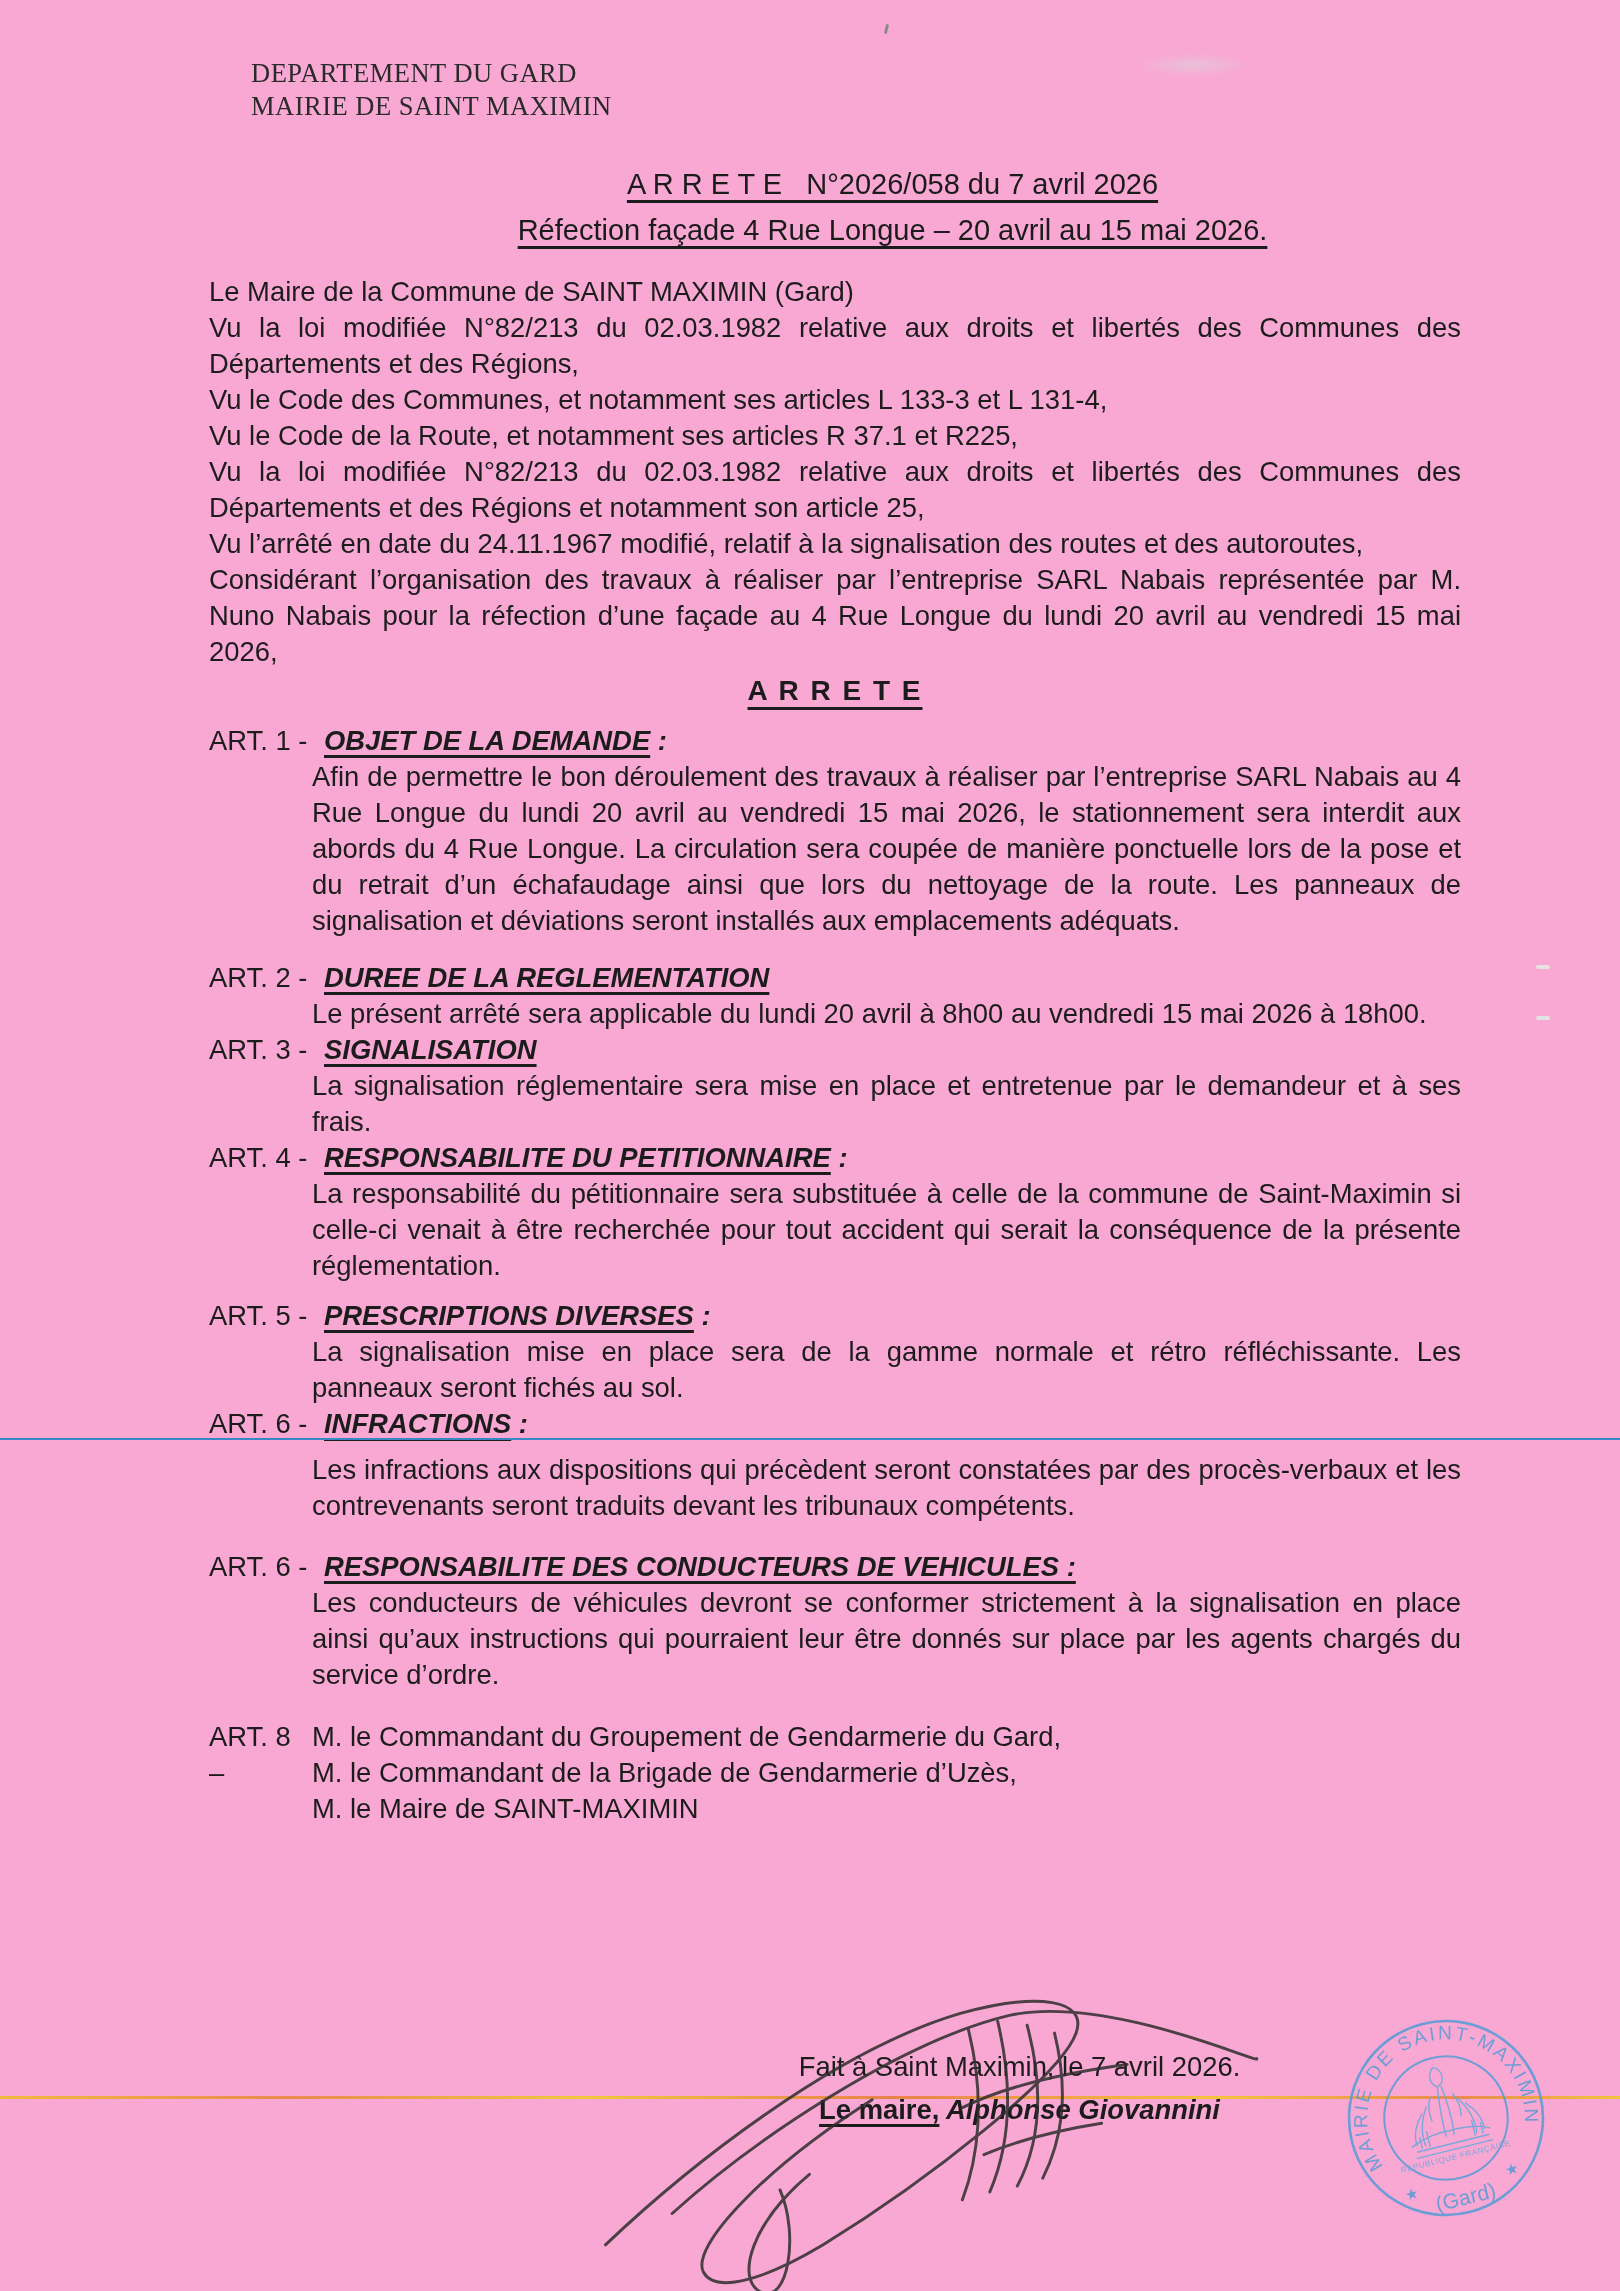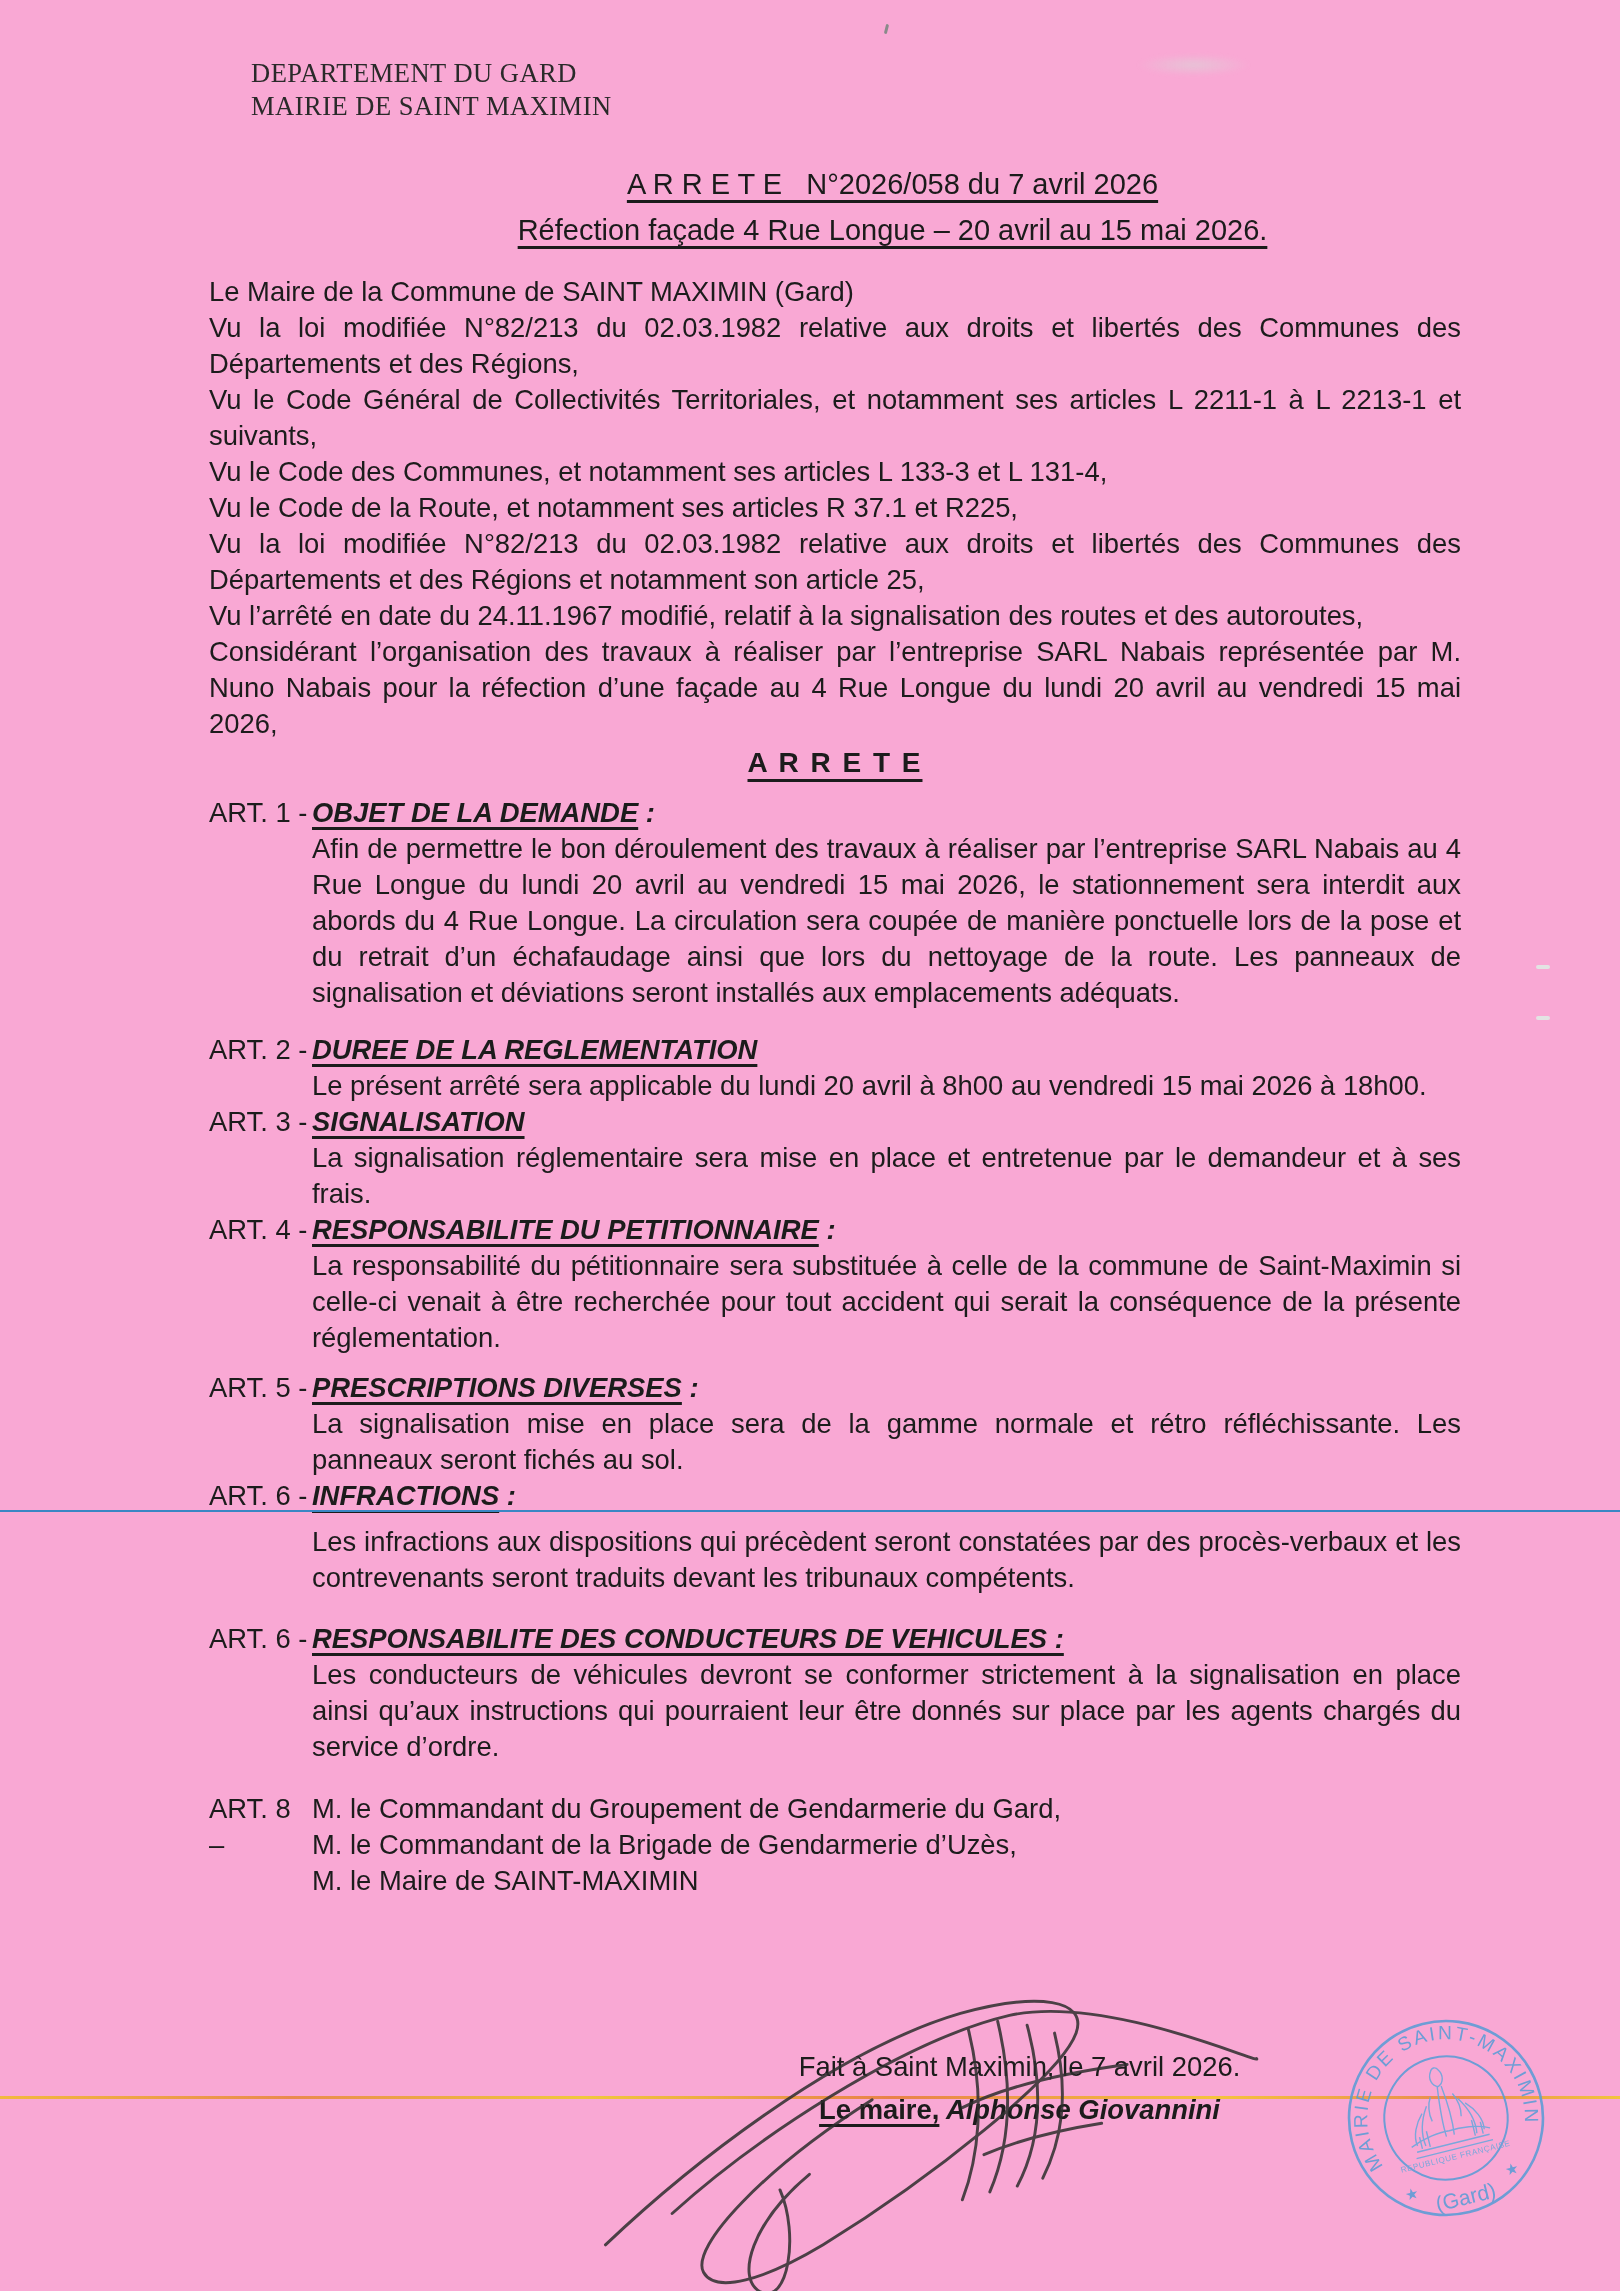--- a/index.html
+++ b/index.html
@@ -18,21 +18,21 @@
   .clause{text-align:justify;margin:0;}
   .arrete-heading{text-align:center;font-weight:bold;font-size:28px;letter-spacing:2px;
                   margin:2.9px 0 12.7px 0;}
   .arrete-heading .u{text-decoration:underline;text-decoration-thickness:2.5px;text-underline-offset:6.9px;white-space:pre;}
   .article{display:flex;position:relative;margin-top:0;}
   .article.gap-s{margin-top:13.7px;}
   .article.gap-m{margin-top:21.6px;}
   .article.gap-l{margin-top:25.5px;}
   .art-label{width:103px;flex:0 0 103px;}
   .art-body{flex:1;}
-  .art-heading{font-weight:bold;font-style:italic;}
+  .art-heading{font-weight:bold;font-style:italic;margin-left:12px;}
   .art-heading .u{text-decoration:underline;text-decoration-thickness:2.5px;text-underline-offset:4.9px;}
   .art-text{text-align:justify;}
   .art-lines div{text-align:left;}
   
   .blue-line{position:absolute;left:-209px;width:1620px;height:2px;background:#3a86c4;top:32px;}
   .orange-line{position:absolute;left:0;top:51px;width:1620px;height:2.9px;z-index:1;
     background:linear-gradient(90deg,#f2b93e,#e98a4f 18%,#f0c83c 36%,#e8824a 55%,#f5c33d 75%,#e98a4f 90%,#f2c43e);}
   
   .closing{position:absolute;left:0;top:2045px;width:1620px;z-index:2;}
   .closing-text{margin-left:745px;width:549px;text-align:center;font-size:27.4px;line-height:43px;}
@@ -66,21 +66,20 @@
   </div>
 
   <div class="title-block">
     <div class="title-line"><span class="u">A R R E T E   N°2026/058 du 7 avril 2026</span></div>
     <div class="title-line"><span class="u">Réfection façade 4 Rue Longue – 20 avril au 15 mai 2026.</span></div>
   </div>
 
   <div class="content">
     <p class="clause">Le Maire de la Commune de SAINT MAXIMIN (Gard)</p>
     <p class="clause">Vu la loi modifiée N°82/213 du 02.03.1982 relative aux droits et libertés des Communes des Départements et des Régions,</p>
-    <p class="clause">Vu le Code Général de Collectivités Territoriales, et notamment ses articles L 2211-1 à L 2213-1 et suivants,</p>
     <p class="clause">Vu le Code des Communes, et notamment ses articles L 133-3 et L 131-4,</p>
     <p class="clause">Vu le Code de la Route, et notamment ses articles R 37.1 et R225,</p>
     <p class="clause">Vu la loi modifiée N°82/213 du 02.03.1982 relative aux droits et libertés des Communes des Départements et des Régions et notamment son article 25,</p>
     <p class="clause">Vu l’arrêté en date du 24.11.1967 modifié, relatif à la signalisation des routes et des autoroutes,</p>
     <p class="clause">Considérant l’organisation des travaux à réaliser par l’entreprise SARL Nabais représentée par M. Nuno Nabais pour la réfection d’une façade au 4 Rue Longue du lundi 20 avril au vendredi 15 mai 2026,</p>
 
     <div class="arrete-heading"><span class="u">A R R E T E</span></div>
 
     <div class="article gap-s">
       <div class="art-label">ART. 1 -</div>

